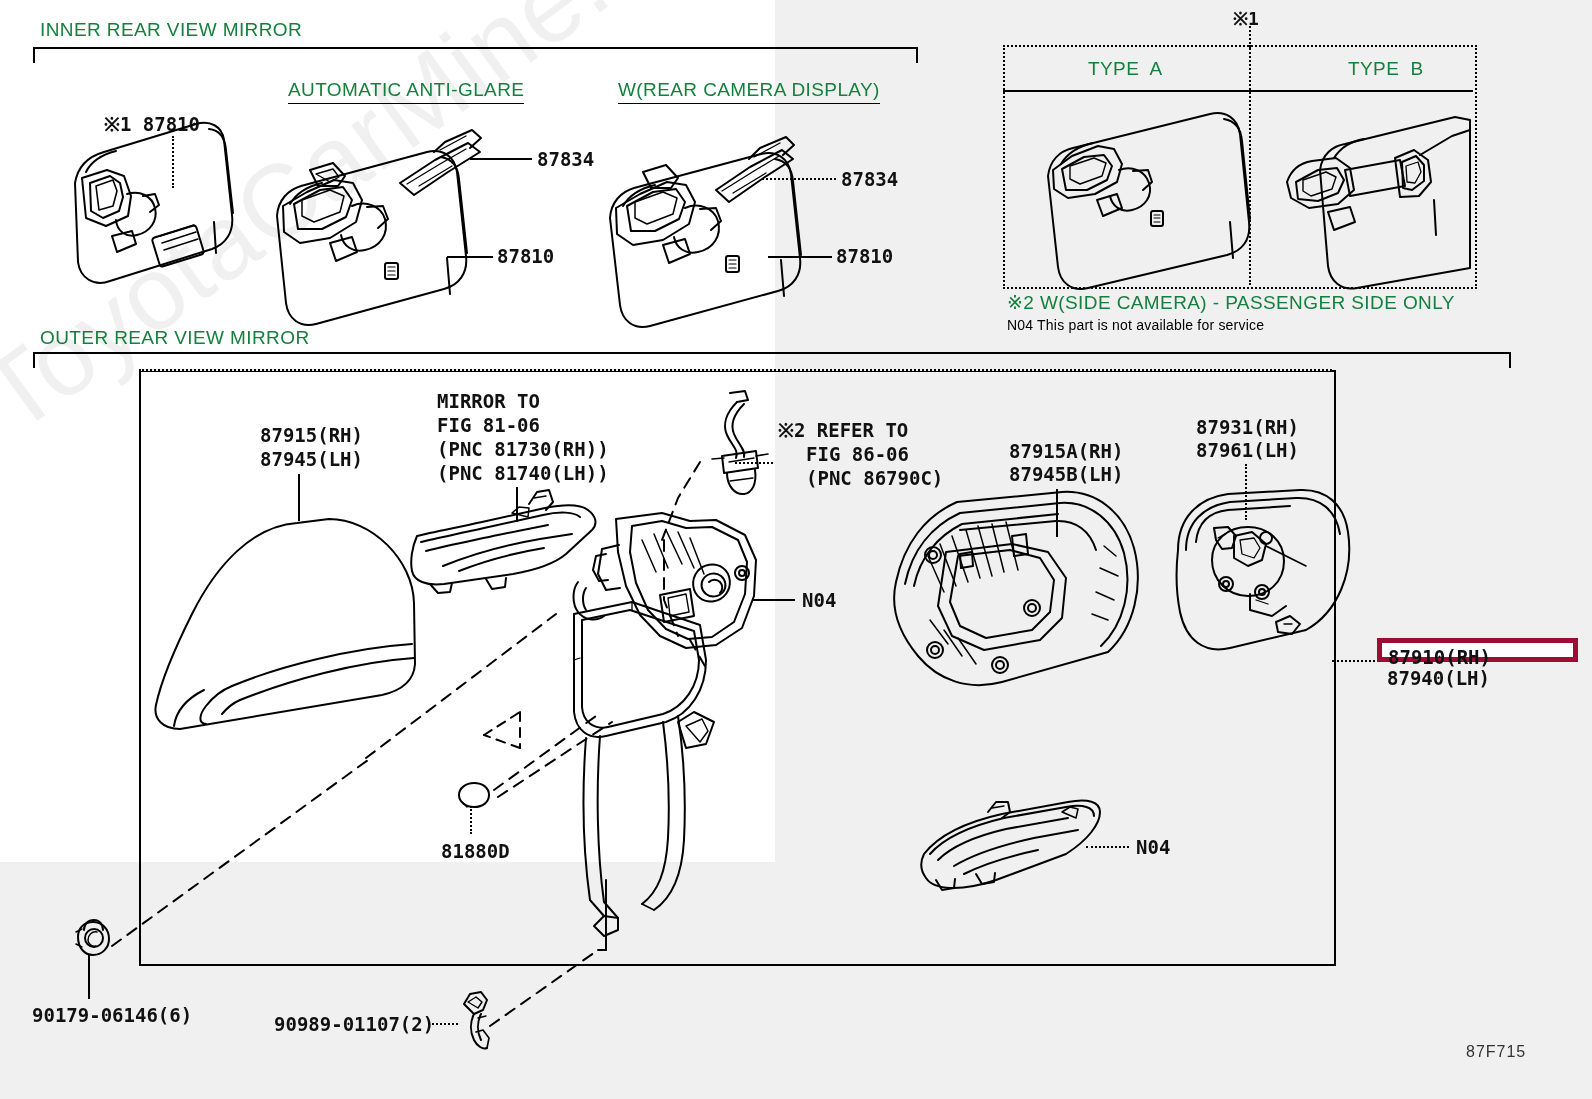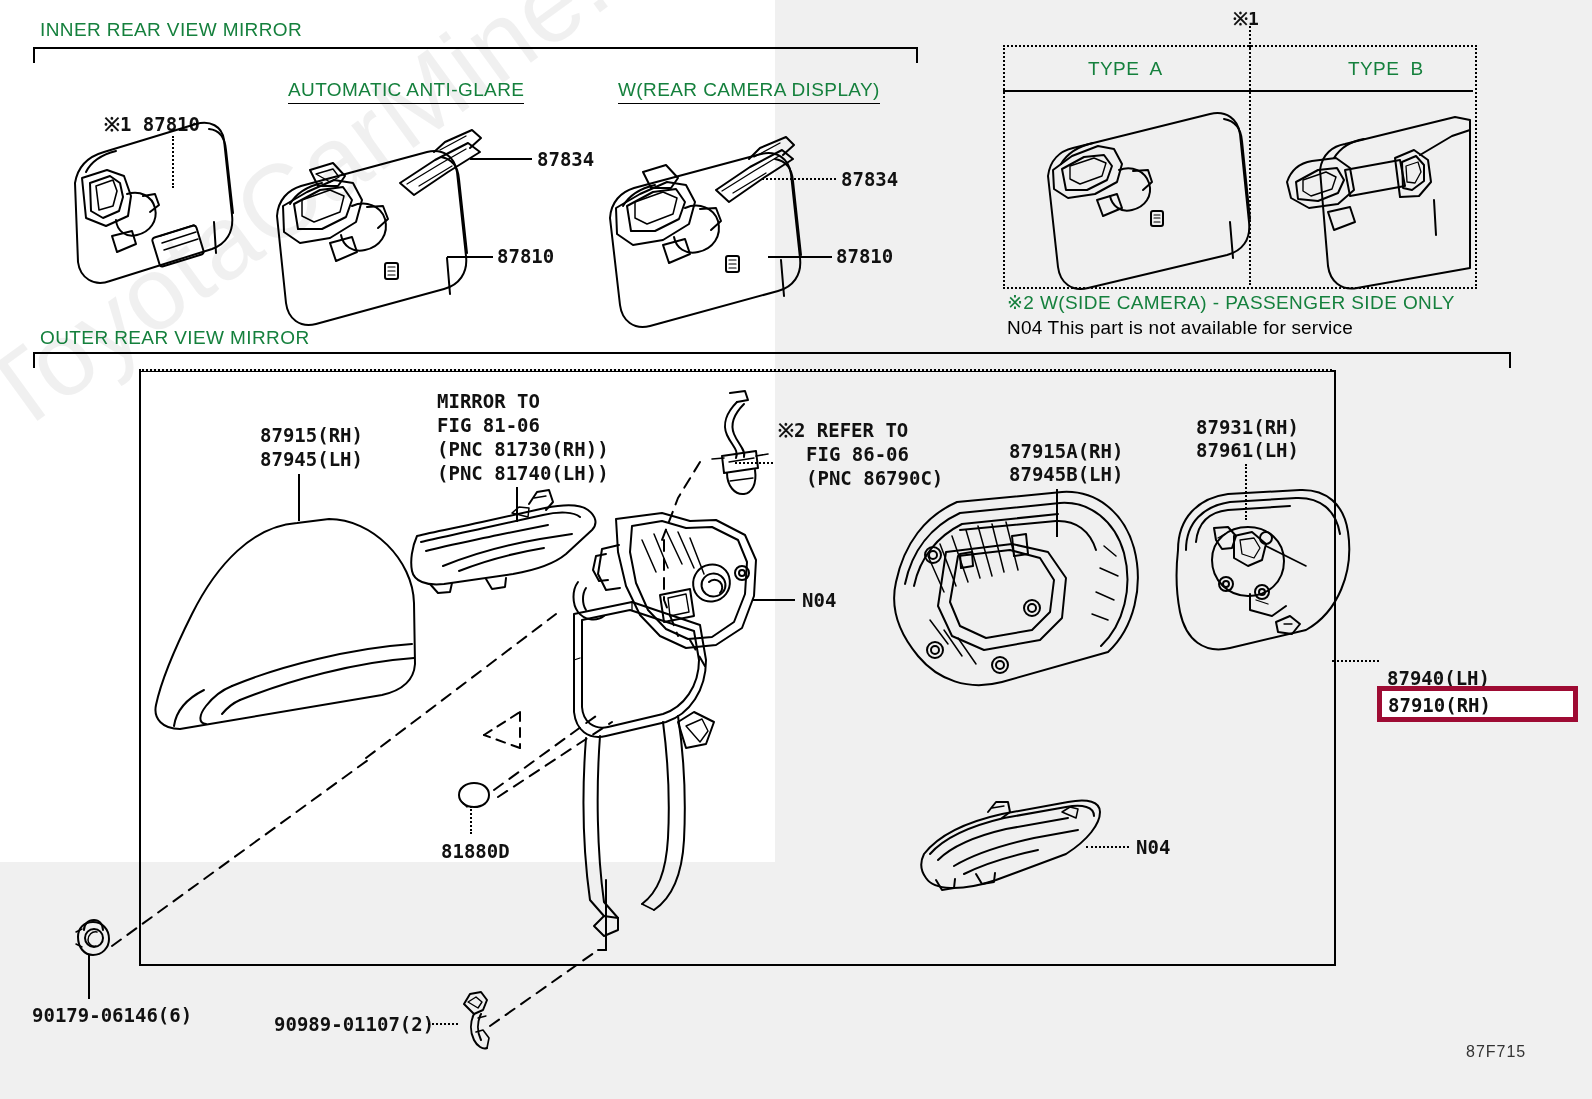--- a/index.html
+++ b/index.html
@@ -30,21 +30,21 @@
     white-space:nowrap;
     letter-spacing:1px;
     pointer-events:none;
   }
 
   
   .t{position:absolute;white-space:pre;color:#111;line-height:1.18;}
   .mono{font-family:"DejaVu Sans Mono","Liberation Mono",monospace;font-weight:bold;font-size:19px;letter-spacing:0px;}
   .mono-s{font-family:"DejaVu Sans Mono","Liberation Mono",monospace;font-weight:bold;font-size:18px;}
   .sans{font-family:"Liberation Sans","DejaVu Sans",sans-serif;font-size:19px;letter-spacing:0.4px;color:#15803d;}
-  .sans-sm{font-family:"Liberation Sans","DejaVu Sans",sans-serif;font-size:19px;letter-spacing:0.2px;color:#000;}
+  .sans-sm{font-family:"Liberation Sans","DejaVu Sans",sans-serif;font-size:14px;letter-spacing:0.2px;color:#000;}
   .figcode{font-family:"Liberation Sans","DejaVu Sans",sans-serif;font-size:16px;color:#333;letter-spacing:1px;}
 
   
   .ul{border-bottom:1.5px solid #000;padding-bottom:2px;}
 
   
   .bracket{position:absolute;border-top:2.5px solid #000;}
   .bracket::before,.bracket::after{
     content:"";position:absolute;top:0;width:0;height:14px;border-left:2.5px solid #000;
   }
@@ -145,21 +145,21 @@
   <div class="t mono" style="left:1009px;top:440px;">87915A(RH)</div>
   <div class="t mono" style="left:1009px;top:463px;">87945B(LH)</div>
   <div class="leader-v leader-v-solid" style="left:1056px;top:489px;height:48px;"></div>
 
   <div class="t mono" style="left:1196px;top:416px;">87931(RH)</div>
   <div class="t mono" style="left:1196px;top:439px;">87961(LH)</div>
   <div class="leader-v leader-v-dot" style="left:1245px;top:464px;height:56px;"></div>
 
   <div class="leader leader-dot" style="left:1332px;top:660px;width:47px;"></div>
   <div class="t mono" style="left:1387px;top:667px;">87940(LH)</div>
-  <div class="hl" style="left:1377px;top:638px;width:201px;height:36px;margin-top:48px;">
+  <div class="hl" style="left:1377px;top:638px;width:201px;height:24px;">
     <span class="t mono" style="position:static;display:block;line-height:26px;">87910(RH)</span>
   </div>
 
   <div class="t mono" style="left:1136px;top:836px;">N04</div>
   <div class="leader leader-dot" style="left:1086px;top:846px;width:43px;"></div>
 
   <div class="t mono" style="left:441px;top:840px;">81880D</div>
   <div class="leader-v leader-v-dot" style="left:470px;top:806px;height:28px;"></div>
 
   <div class="t mono" style="left:32px;top:1004px;">90179-06146(6)</div>

